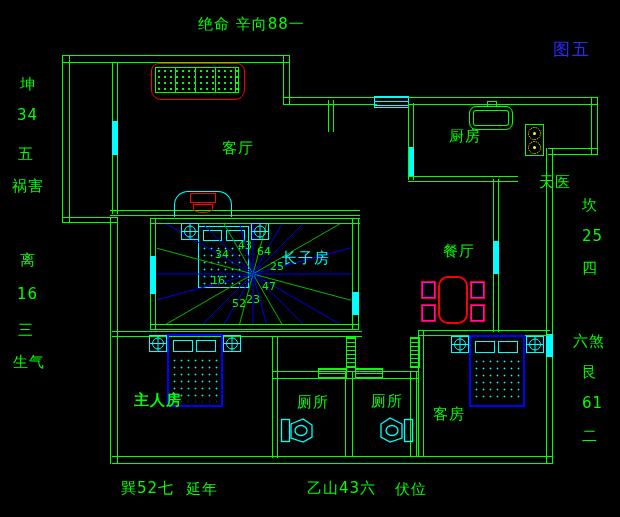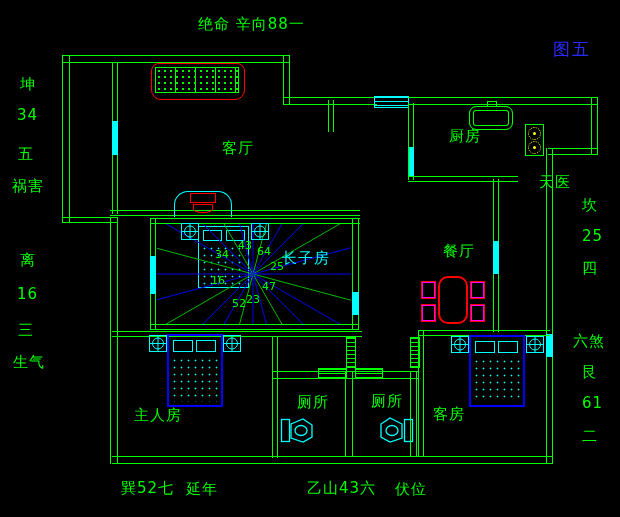--- a/index.html
+++ b/index.html
@@ -223,21 +223,21 @@
       <span class="lbl" style="left: 582px; top: 395px;">61</span>
       <span class="lbl" style="left: 582px; top: 428px;">二</span>
       <span class="lbl" style="left: 121px; top: 480px;">巽52七</span>
       <span class="lbl" style="left: 186px; top: 481px;">延年</span>
       <span class="lbl" style="left: 307px; top: 480px;">乙山43六</span>
       <span class="lbl" style="left: 395px; top: 481px;">伏位</span>
       <span class="lbl" style="left: 222px; top: 140px;">客厅</span>
       <span class="lbl" style="left: 449px; top: 128px;">厨房</span>
       <span class="lbl" style="left: 443px; top: 243px;">餐厅</span>
       <span class="lbl" style="left: 282px; top: 250px; color: rgb(0, 255, 255);">长子房</span>
-      <span class="lbl" style="left: 134px; top: 407px;">主人房</span>
+      <span class="lbl" style="left: 134px; top: 392px; font-weight: bold;">主人房</span>
       <span class="lbl" style="left: 297px; top: 394px;">厕所</span>
       <span class="lbl" style="left: 371px; top: 393px;">厕所</span>
       <span class="lbl" style="left: 433px; top: 406px;">客房</span>
       <span class="lbl sm" style="left: 238px; top: 240px;">43</span>
       <span class="lbl sm" style="left: 257px; top: 246px;">64</span>
       <span class="lbl sm" style="left: 270px; top: 261px;">25</span>
       <span class="lbl sm" style="left: 262px; top: 281px;">47</span>
       <span class="lbl sm" style="left: 246px; top: 294px;">23</span>
       <span class="lbl sm" style="left: 224px; top: 298px; margin-left: 8px;">52</span>
       <span class="lbl sm" style="left: 211px; top: 275px;">16</span>

